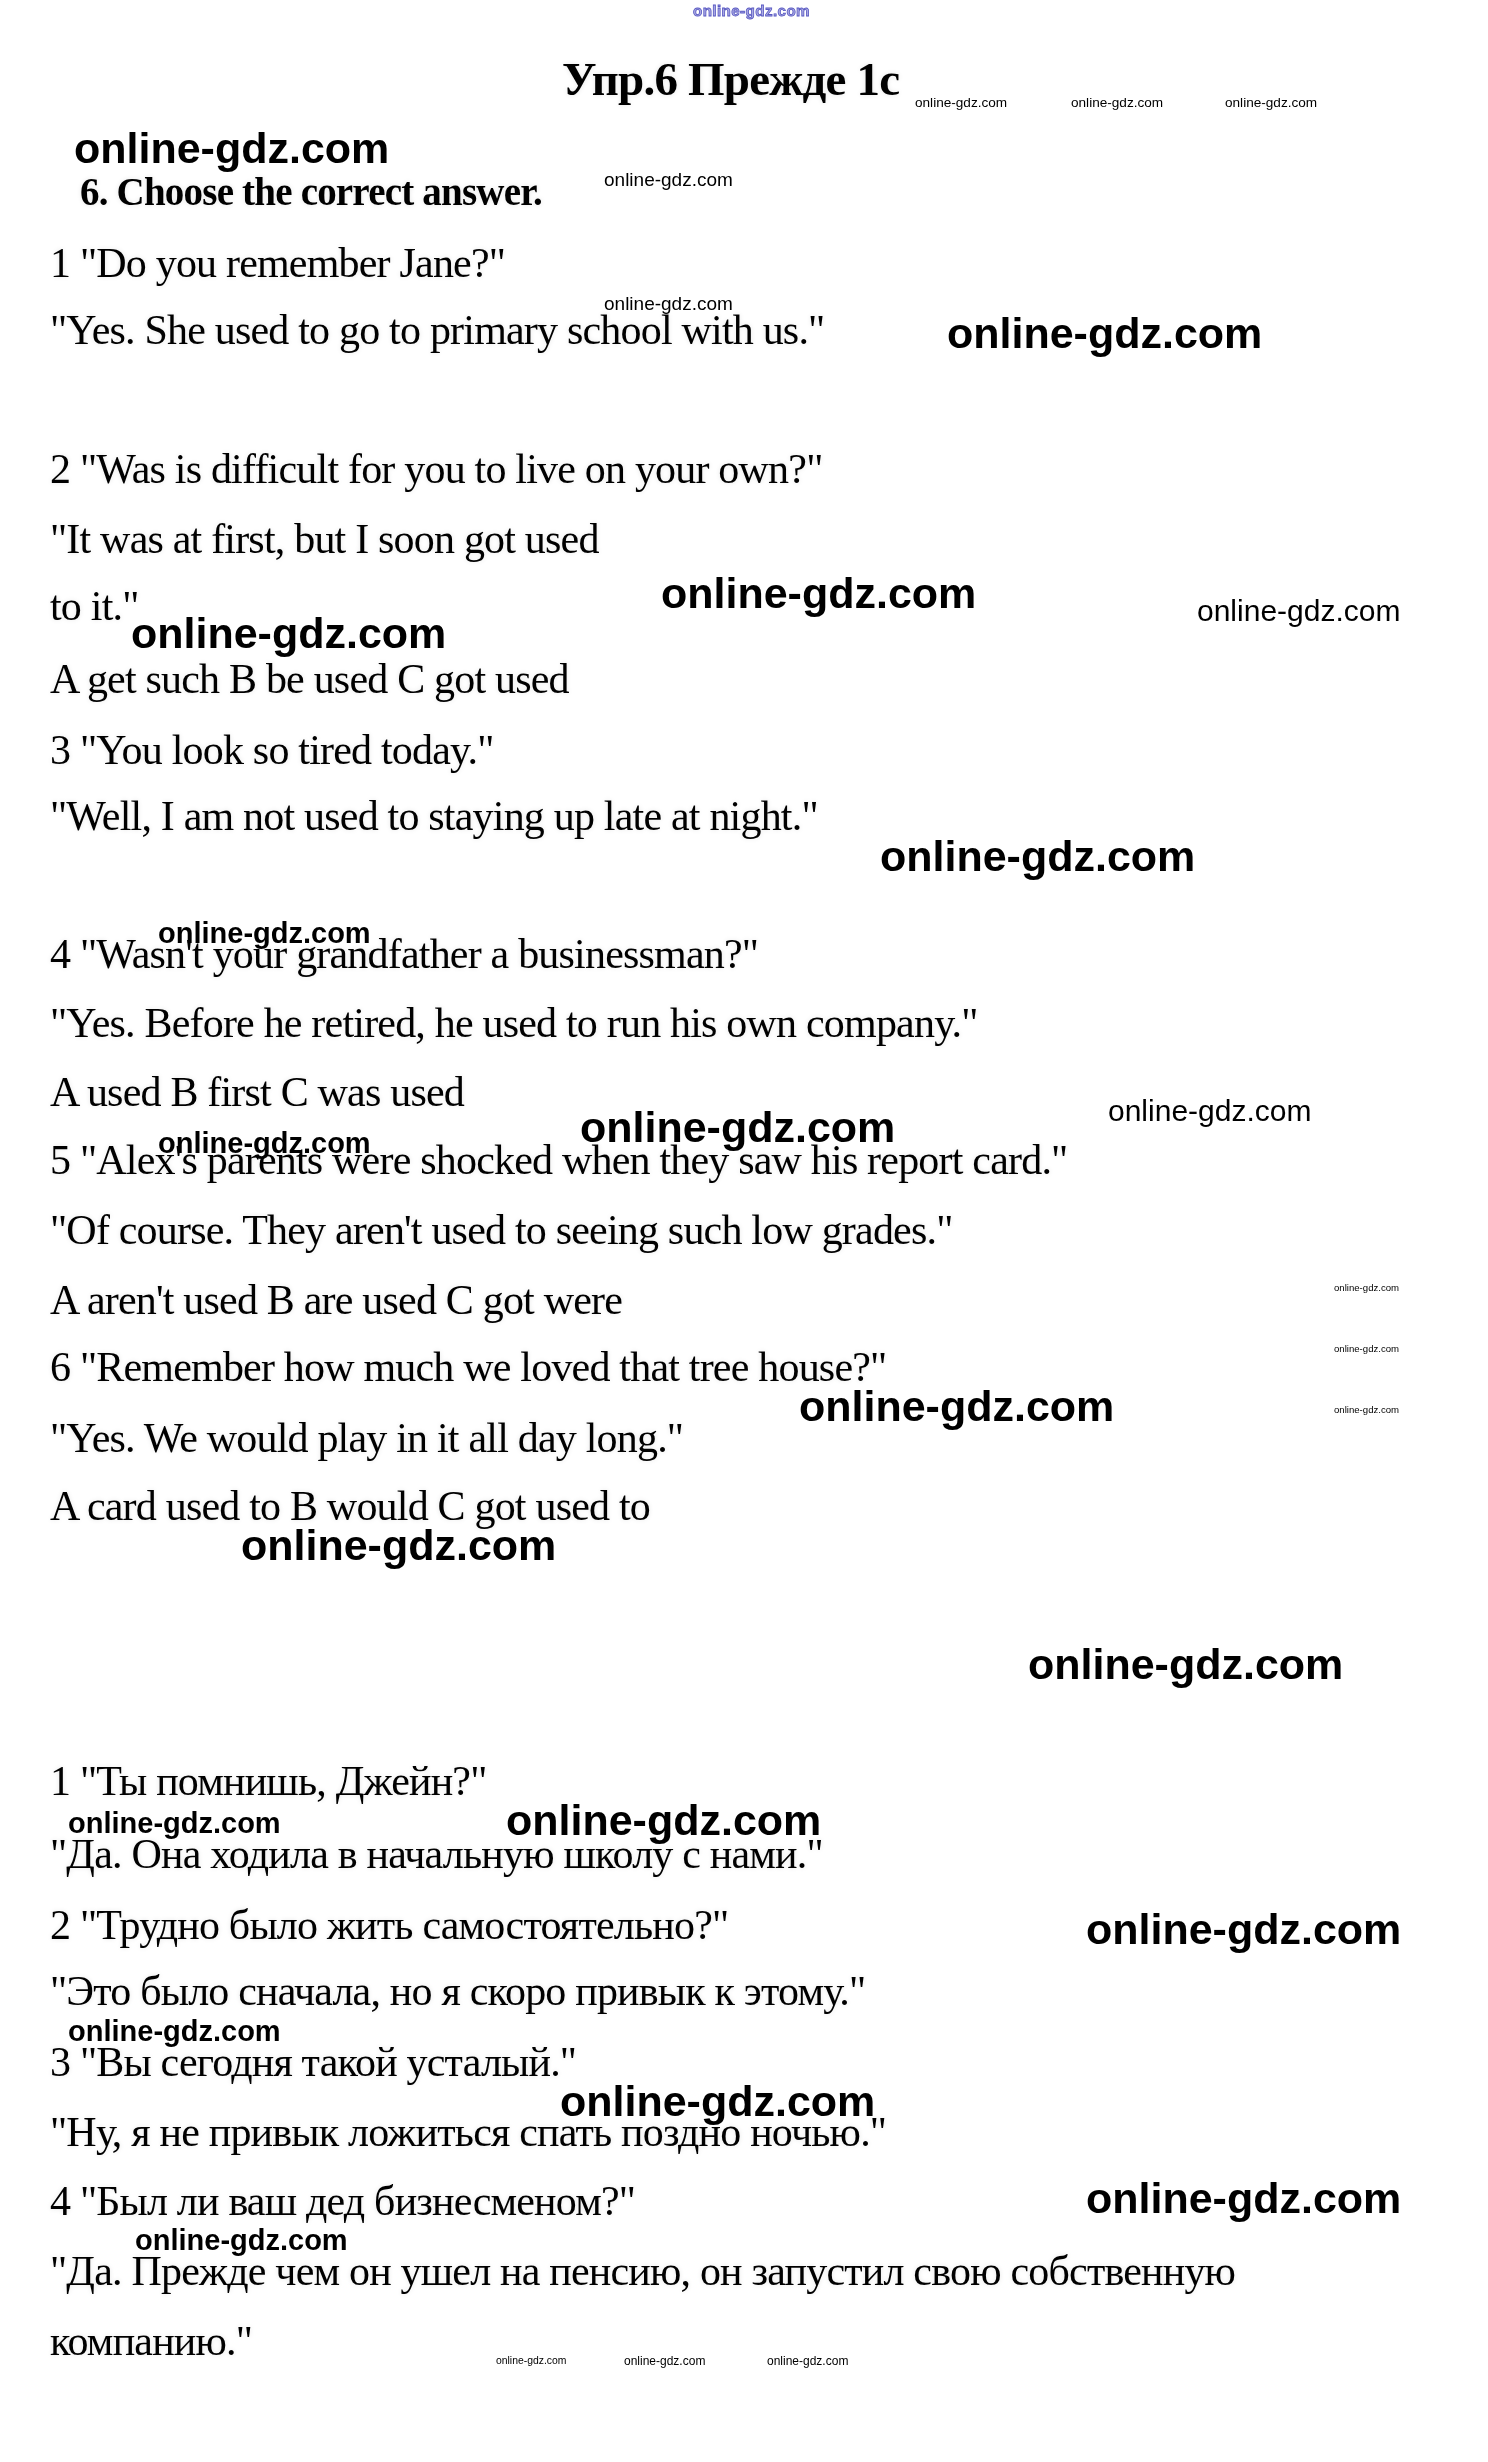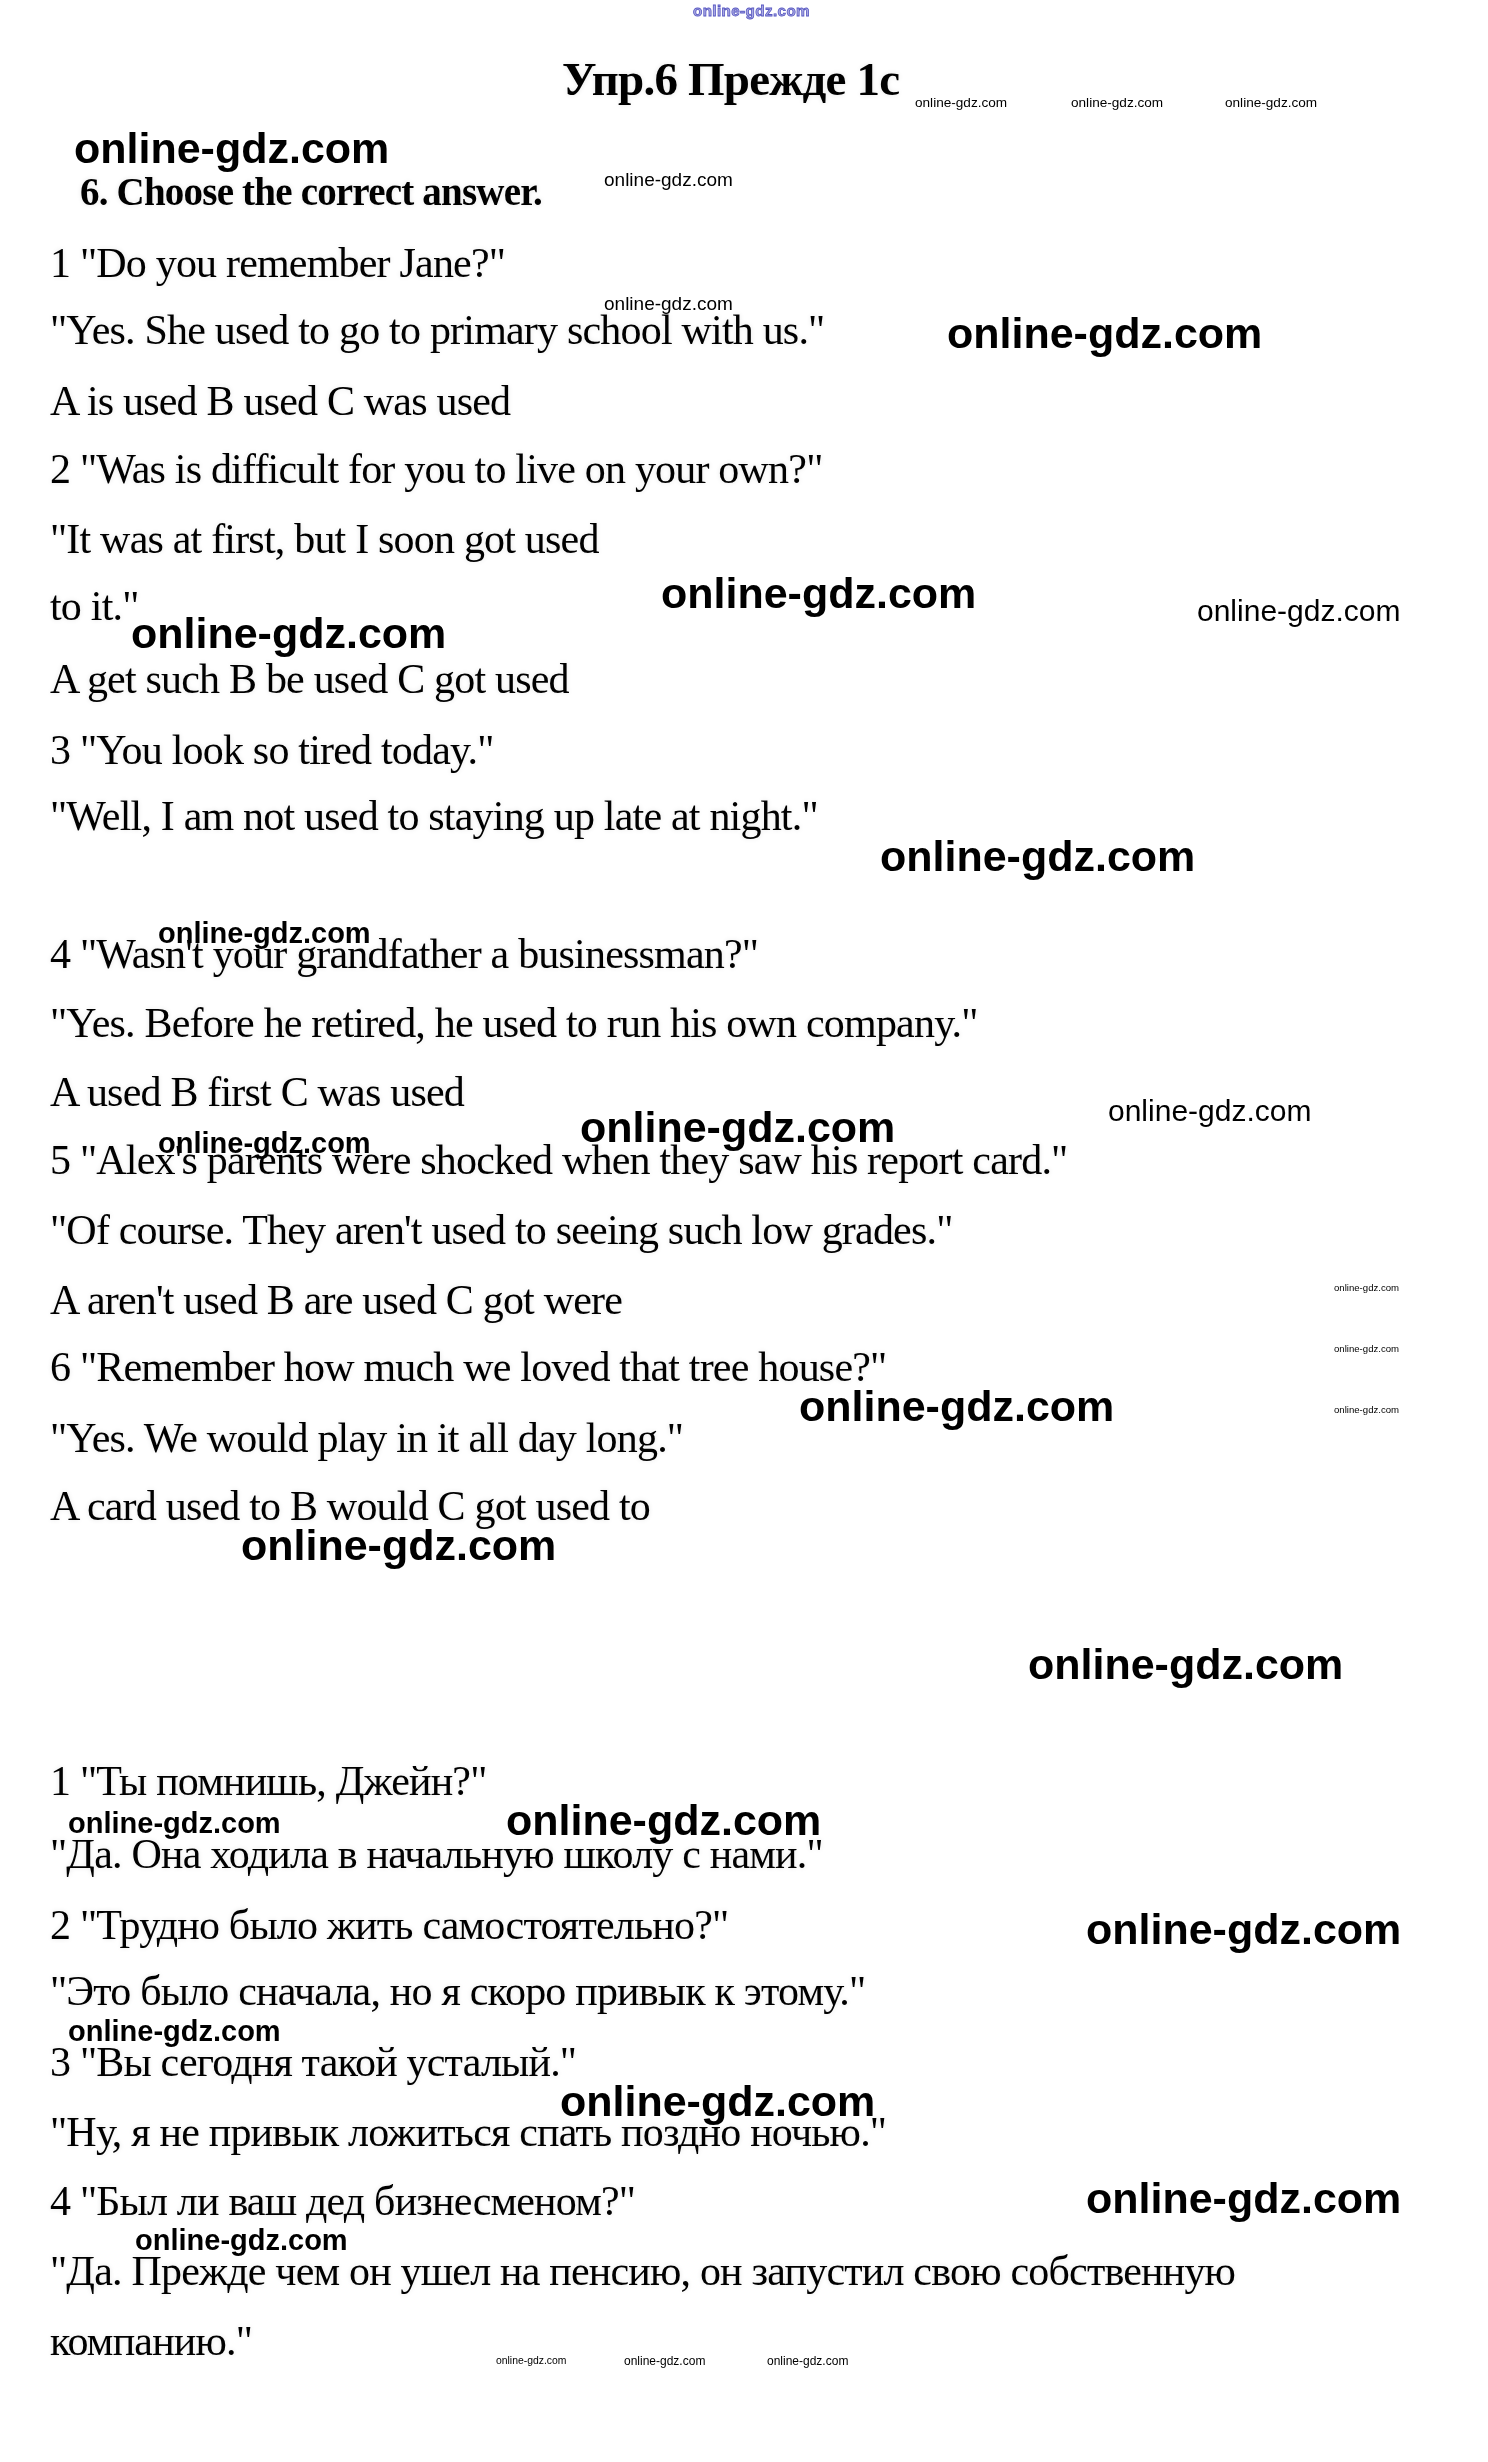--- a/index.html
+++ b/index.html
@@ -63,21 +63,20 @@
   <div class="wm w36b" style="left:135px;top:2226px">online-gdz.com</div>
   <div class="wm w13" style="left:496px;top:2356px">online-gdz.com</div>
   <div class="wm w15" style="left:624px;top:2355px">online-gdz.com</div>
   <div class="wm w15" style="left:767px;top:2355px">online-gdz.com</div>
 
   <div class="ttl">Упр.6 Прежде 1c</div>
 
   <div class="h" style="top:172px">6. Choose the correct answer.</div>
   <div class="t" style="top:242px">1 "Do you remember Jane?"</div>
   <div class="t" style="top:309px">"Yes. She used to go to primary school with us."</div>
-  <div class="t" style="top:380px">A is used B used C was used</div>
   <div class="t" style="top:448px">2 "Was is difficult for you to live on your own?"</div>
   <div class="t" style="top:518px">"It was at first, but I soon got used</div>
   <div class="t" style="top:585px">to it."</div>
   <div class="t" style="top:658px">A get such B be used C got used</div>
   <div class="t" style="top:729px">3 "You look so tired today."</div>
   <div class="t" style="top:795px">"Well, I am not used to staying up late at night."</div>
   <div class="t" style="top:933px">4 "Wasn't your grandfather a businessman?"</div>
   <div class="t" style="top:1002px">"Yes. Before he retired, he used to run his own company."</div>
   <div class="t" style="top:1071px">A used B first C was used</div>
   <div class="t" style="top:1139px">5 "Alex's parents were shocked when they saw his report card."</div>

